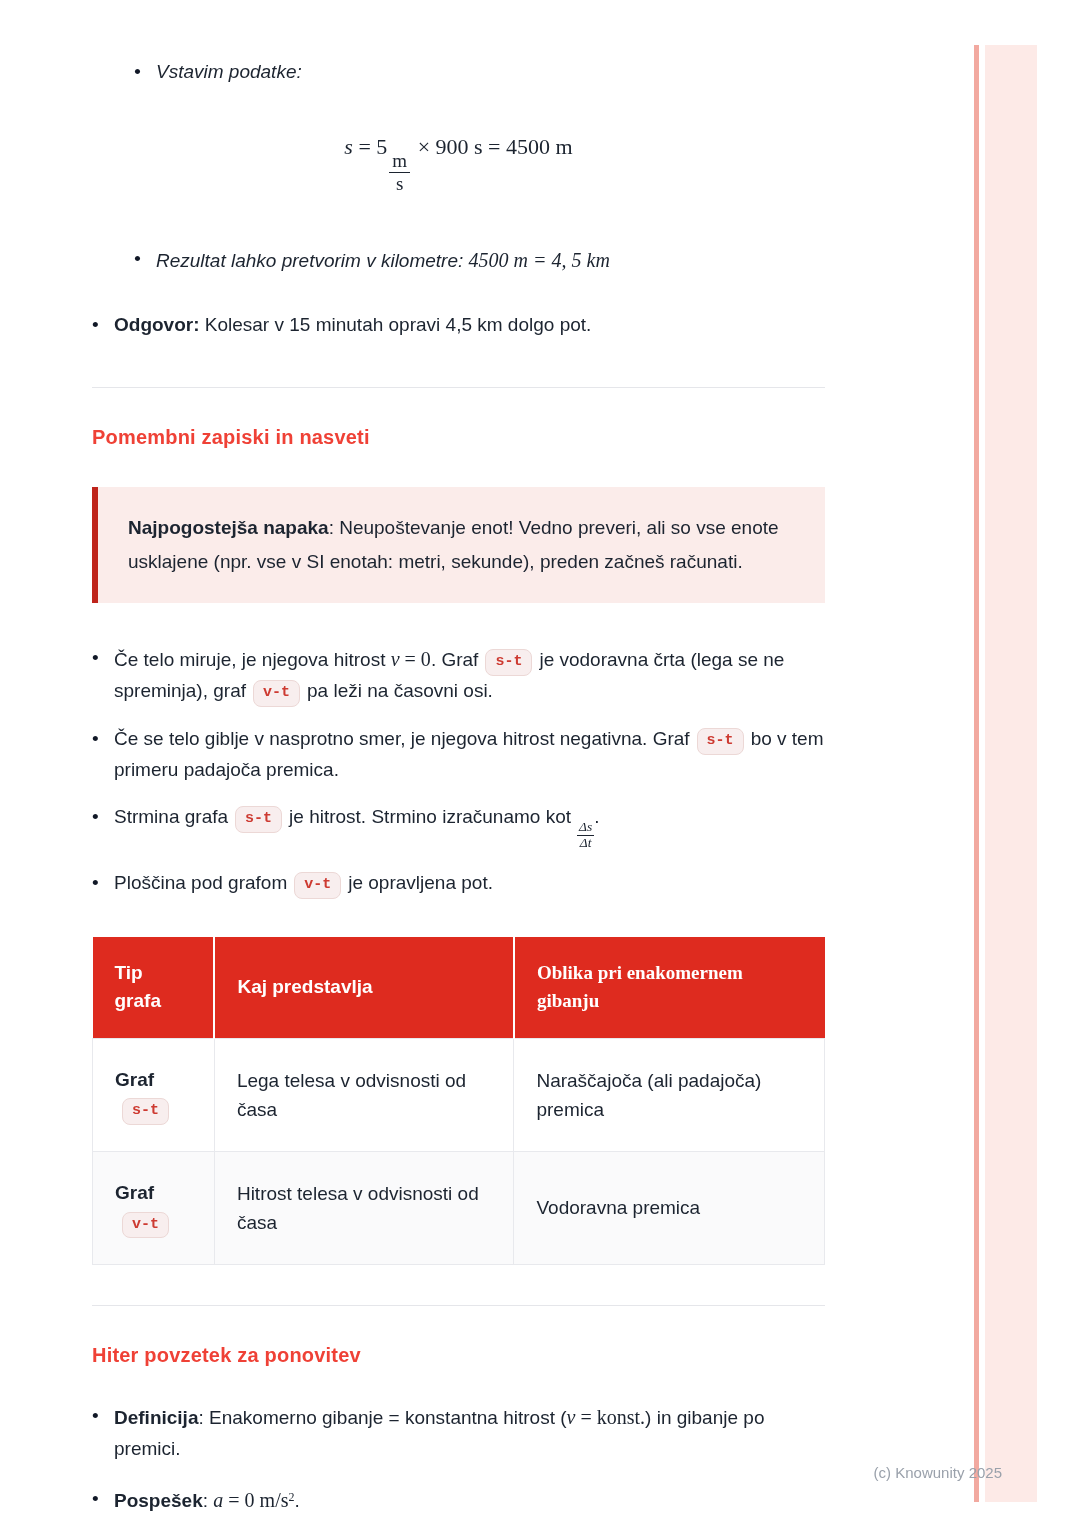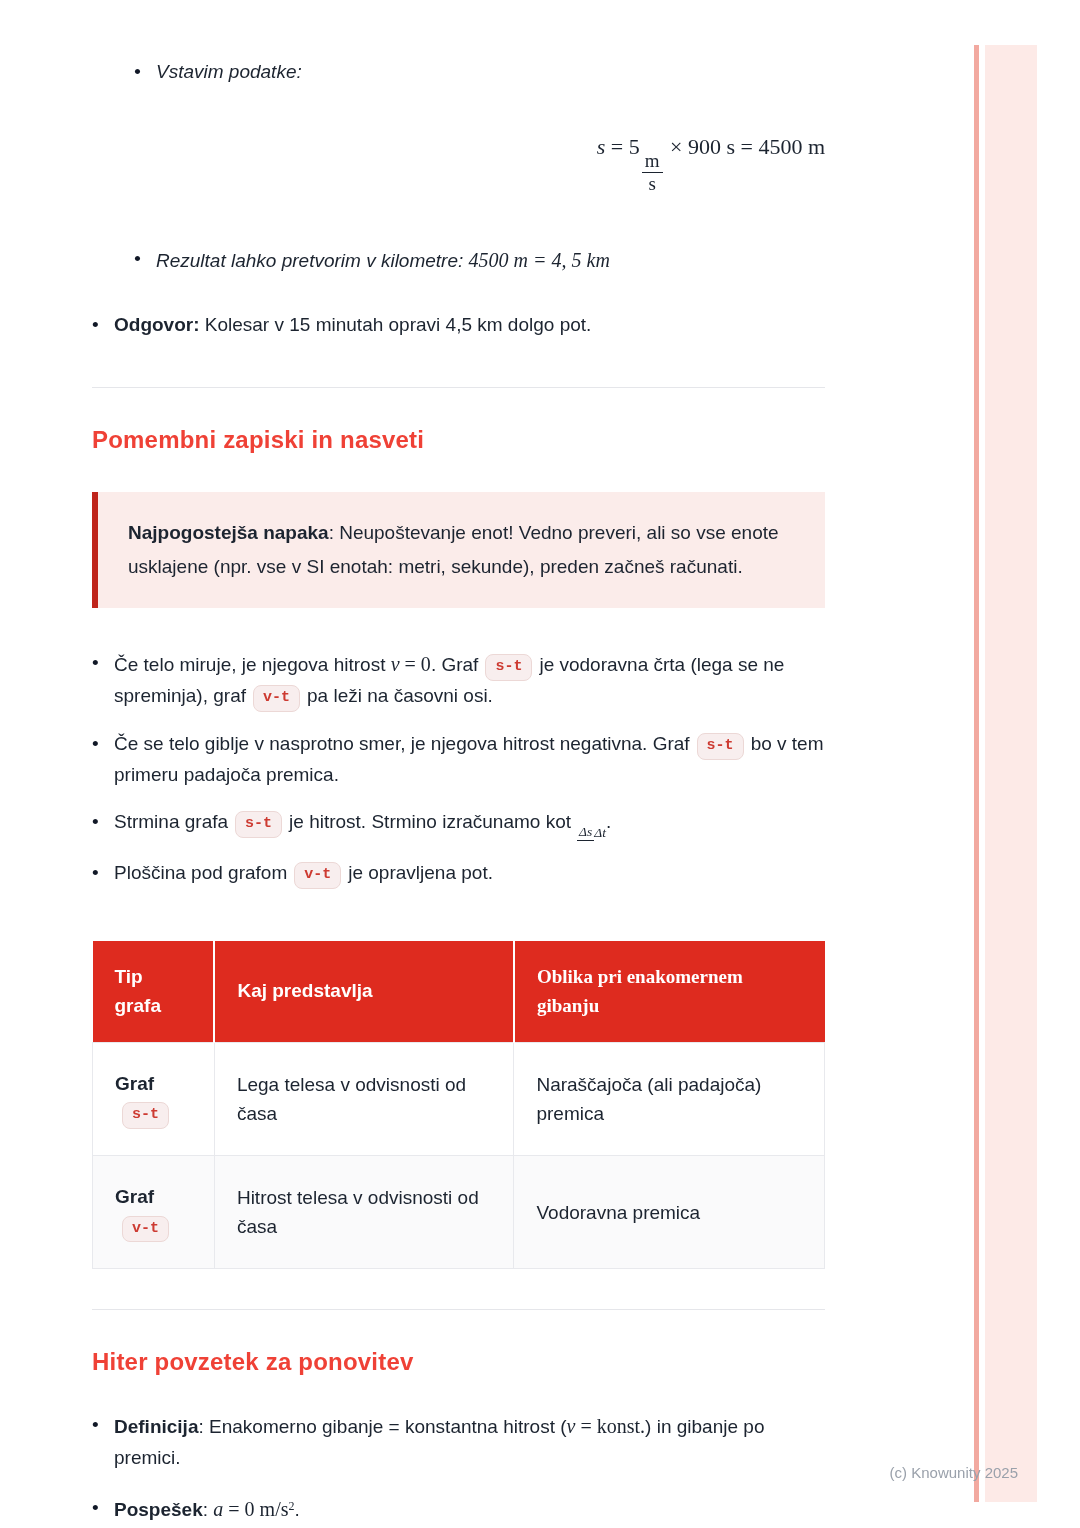--- a/index.html
+++ b/index.html
@@ -23,30 +23,30 @@
   .bullet .marker { flex:0 0 auto; width:22px; color:#111827; }
   .bullet .marker::before { content:"•"; font-size:19px; }
   .bullet .bl-body { flex:1 1 auto; }
   .indent2 { margin-left:42px;font-style:italic; }
 
   b, .bold { font-weight:700; }
 
   
   .ms { font-family:"Liberation Serif", serif; font-size:20px; }
   .mi { font-style:italic; }
-  .formula-row { text-align:right; font-family:"Liberation Serif", serif; font-size:22px; margin-top:46px; }
+  .formula-row { text-align:center; font-family:"Liberation Serif", serif; font-size:22px; margin-top:46px; }
   .frac { display:inline-flex; flex-direction:column; align-items:center; vertical-align:-13px; line-height:1.15; font-size:19px; margin:0 2px; }
   .frac .num { border-bottom:1.2px solid #1c2430; padding:0 3px; }
-  .sfrac { display:inline-flex; flex-direction:row; align-items:center; vertical-align:-8px; line-height:1.1; font-size:13.5px; font-family:"Liberation Serif", serif; font-style:italic; margin-left:6px; }
+  .sfrac { display:inline-flex; flex-direction:column; align-items:center; vertical-align:-8px; line-height:1.1; font-size:13.5px; font-family:"Liberation Serif", serif; font-style:italic; margin-left:6px; }
   .sfrac .num { border-bottom:1px solid #1c2430; padding:0 2px; }
   sup { font-size:12px; vertical-align:6px; }
 
   .divider { border:none; border-top:1px solid #e5e6ea; margin-top:46px; }
 
-  h2.section-title { font-size:24px; font-weight:700; color:#ef4136; margin-top:38px; letter-spacing:0.2px; }
+  h2.section-title { font-size:20px; font-weight:700; color:#ef4136; margin-top:38px; letter-spacing:0.2px; }
 
   .callout {
     margin-top:38px;
     background:#fbecea;
     border-left:6px solid #bf241b;
     padding:24px 30px;
     font-size:19px;
     line-height:1.8;
   }
 
@@ -62,21 +62,21 @@
     padding:1px 9px 2px 9px;
     margin:0 7px;
     line-height:1.45;
     vertical-align:1px;
   }
 
   .notes { margin-top:40px; }
   .notes .bullet { margin-bottom:17px; }
 
   
-  table.graph-table { width:100%; border-collapse:collapse; margin-top:52px; font-size:19px; }
+  table.graph-table { width:100%; border-collapse:collapse; margin-top:38px; font-size:19px; }
   table.graph-table col.c1 { width:122px; }
   table.graph-table col.c2 { width:300px; }
   table.graph-table col.c3 { width:311px; }
   table.graph-table th {
     background:#de2b1f; color:#ffffff; font-weight:700; text-align:left;
     padding:22px 22px; line-height:1.5; border-right:2px solid #ffffff;
   }
   table.graph-table th:last-child { border-right:none;font-family:Liberation Serif, serif; }
   table.graph-table td {
     border:1px solid #e8e9ed;
@@ -85,21 +85,21 @@
     line-height:1.55;
     background:#ffffff;
   }
   table.graph-table tr.alt td { background:#fafafb; }
   table.graph-table td .chip { margin:2px 0 0 7px; }
 
   .summary { margin-top:34px; }
   .summary .bullet { margin-bottom:19px; }
 
   .footer-note {
-    position:absolute; right:62px; top:1464px;
+    position:absolute; right:78px; top:1464px;
     font-size:15px; color:#9aa1ab; z-index:3;
   }
 </style>
 </head>
 <body>
 
 <div class="deco-line"></div>
 <div class="deco-band"></div>
 
 <main class="content">

